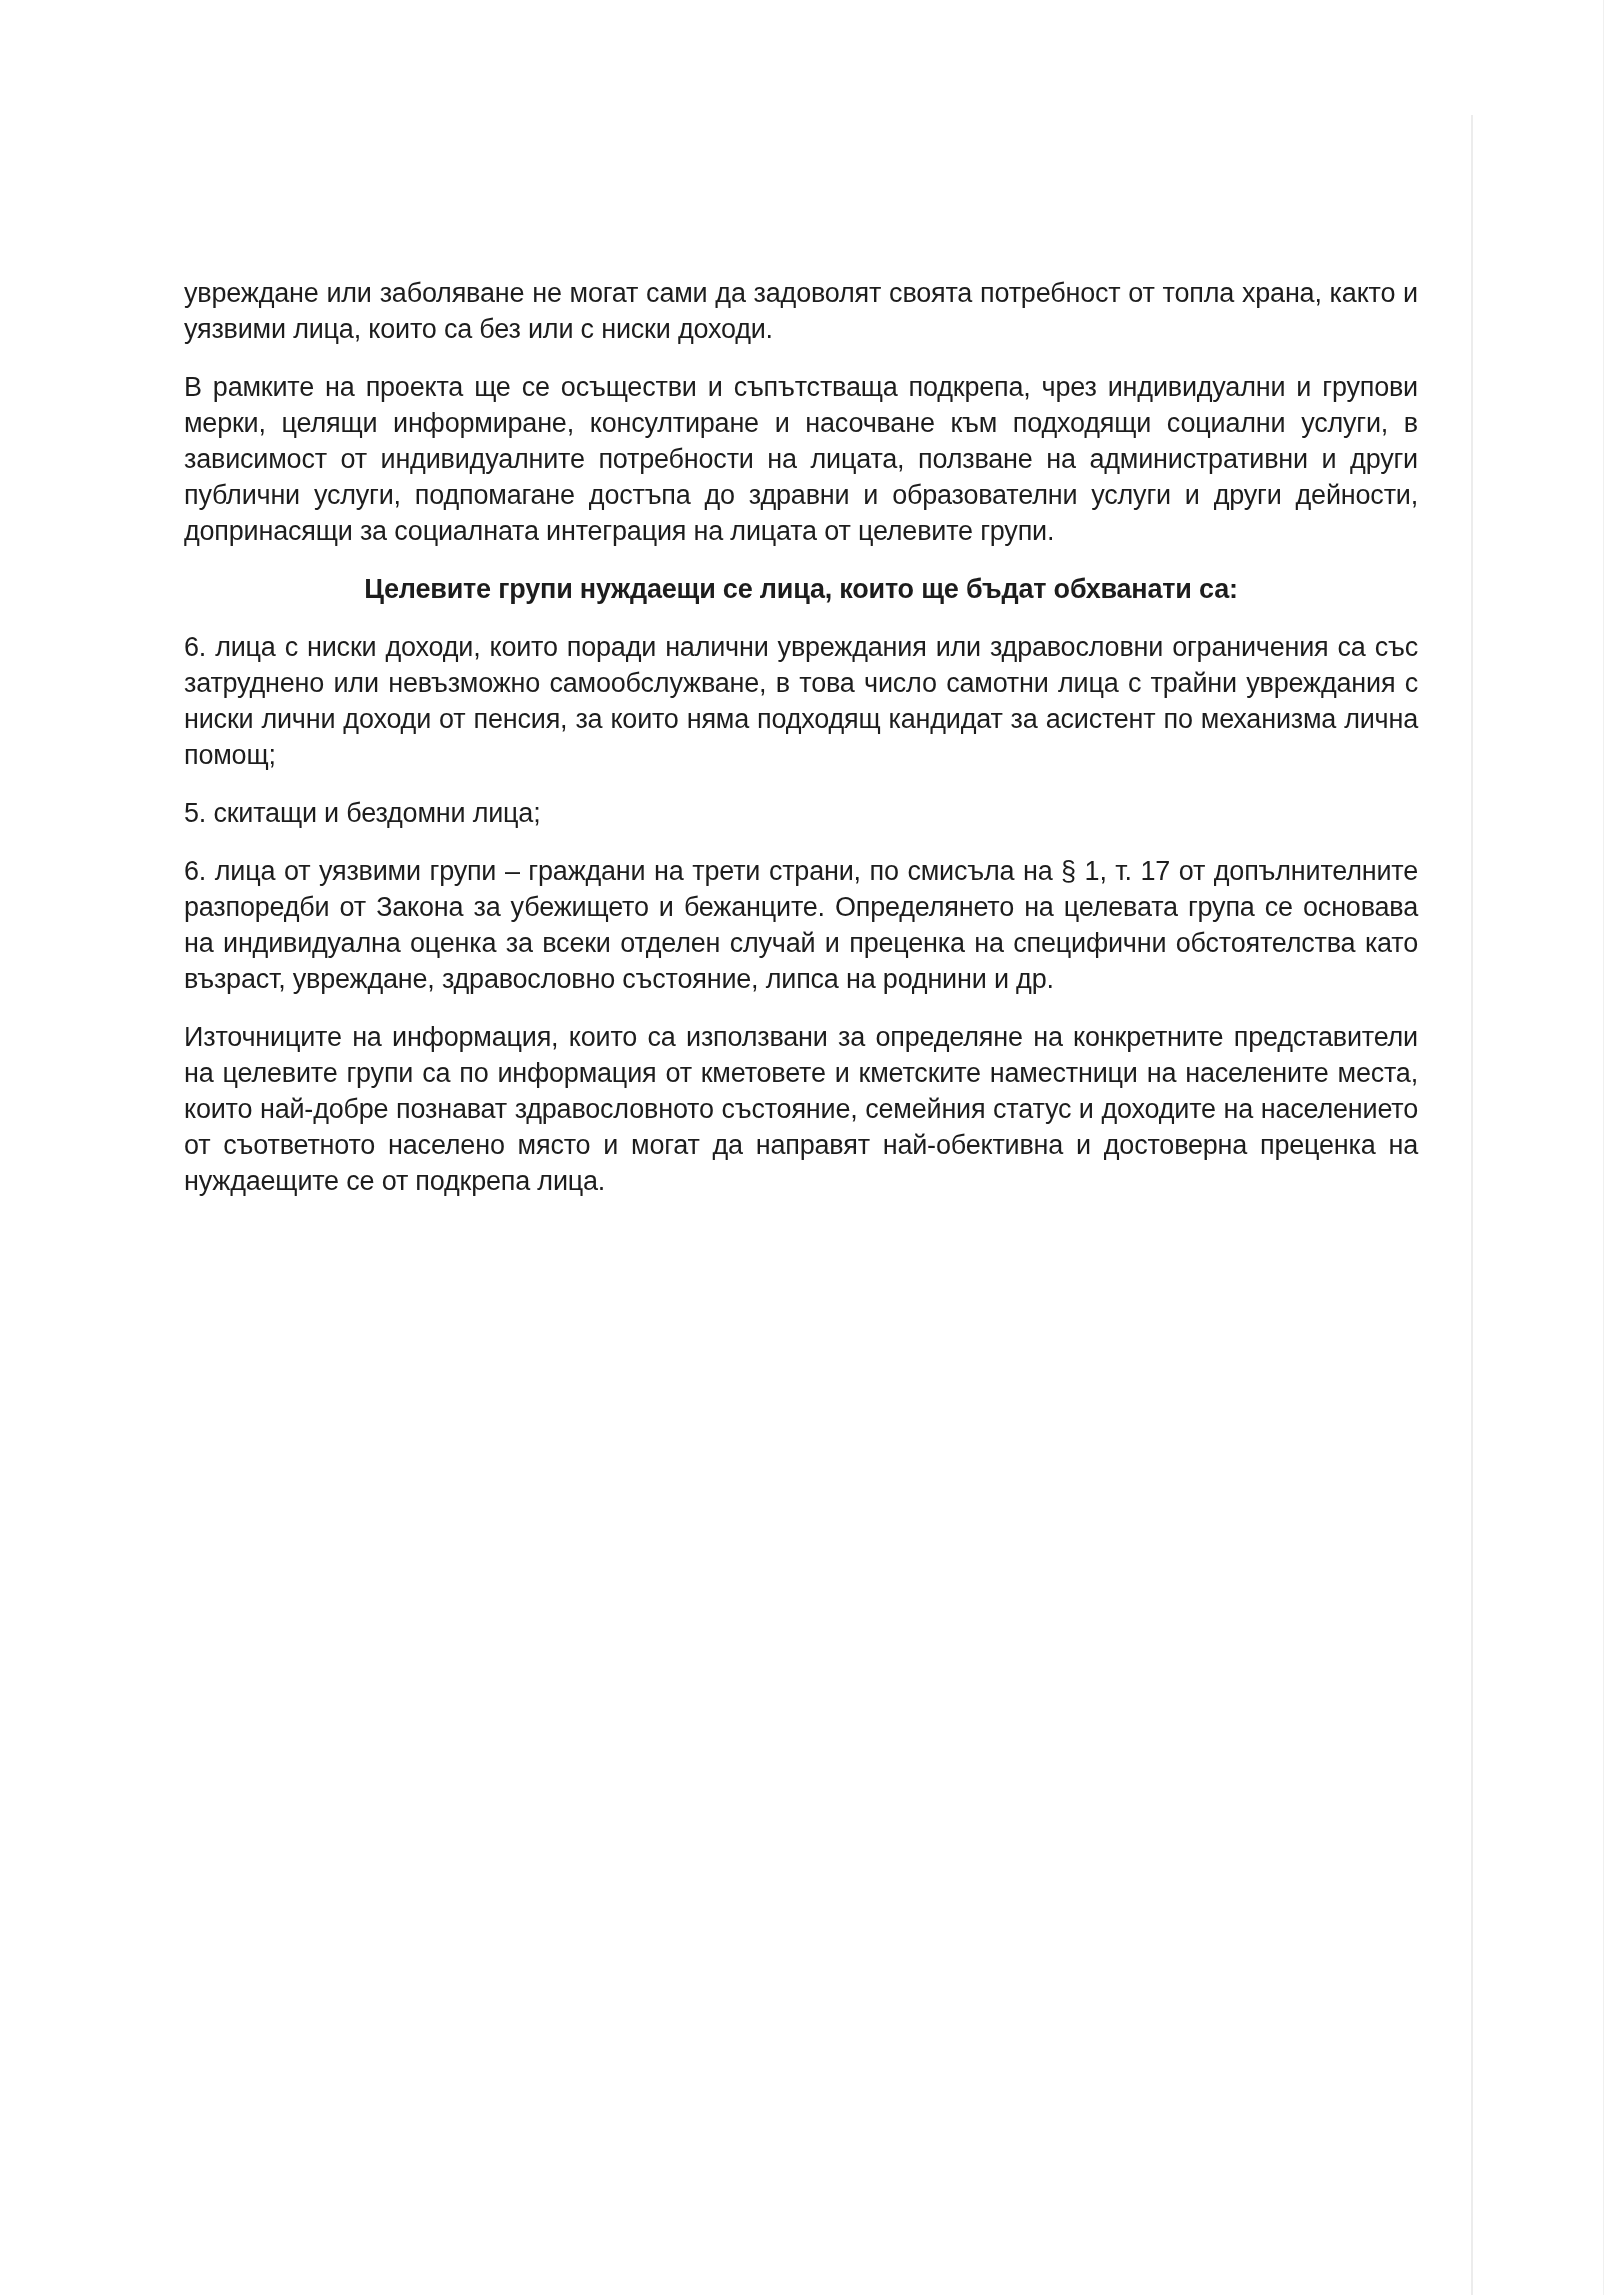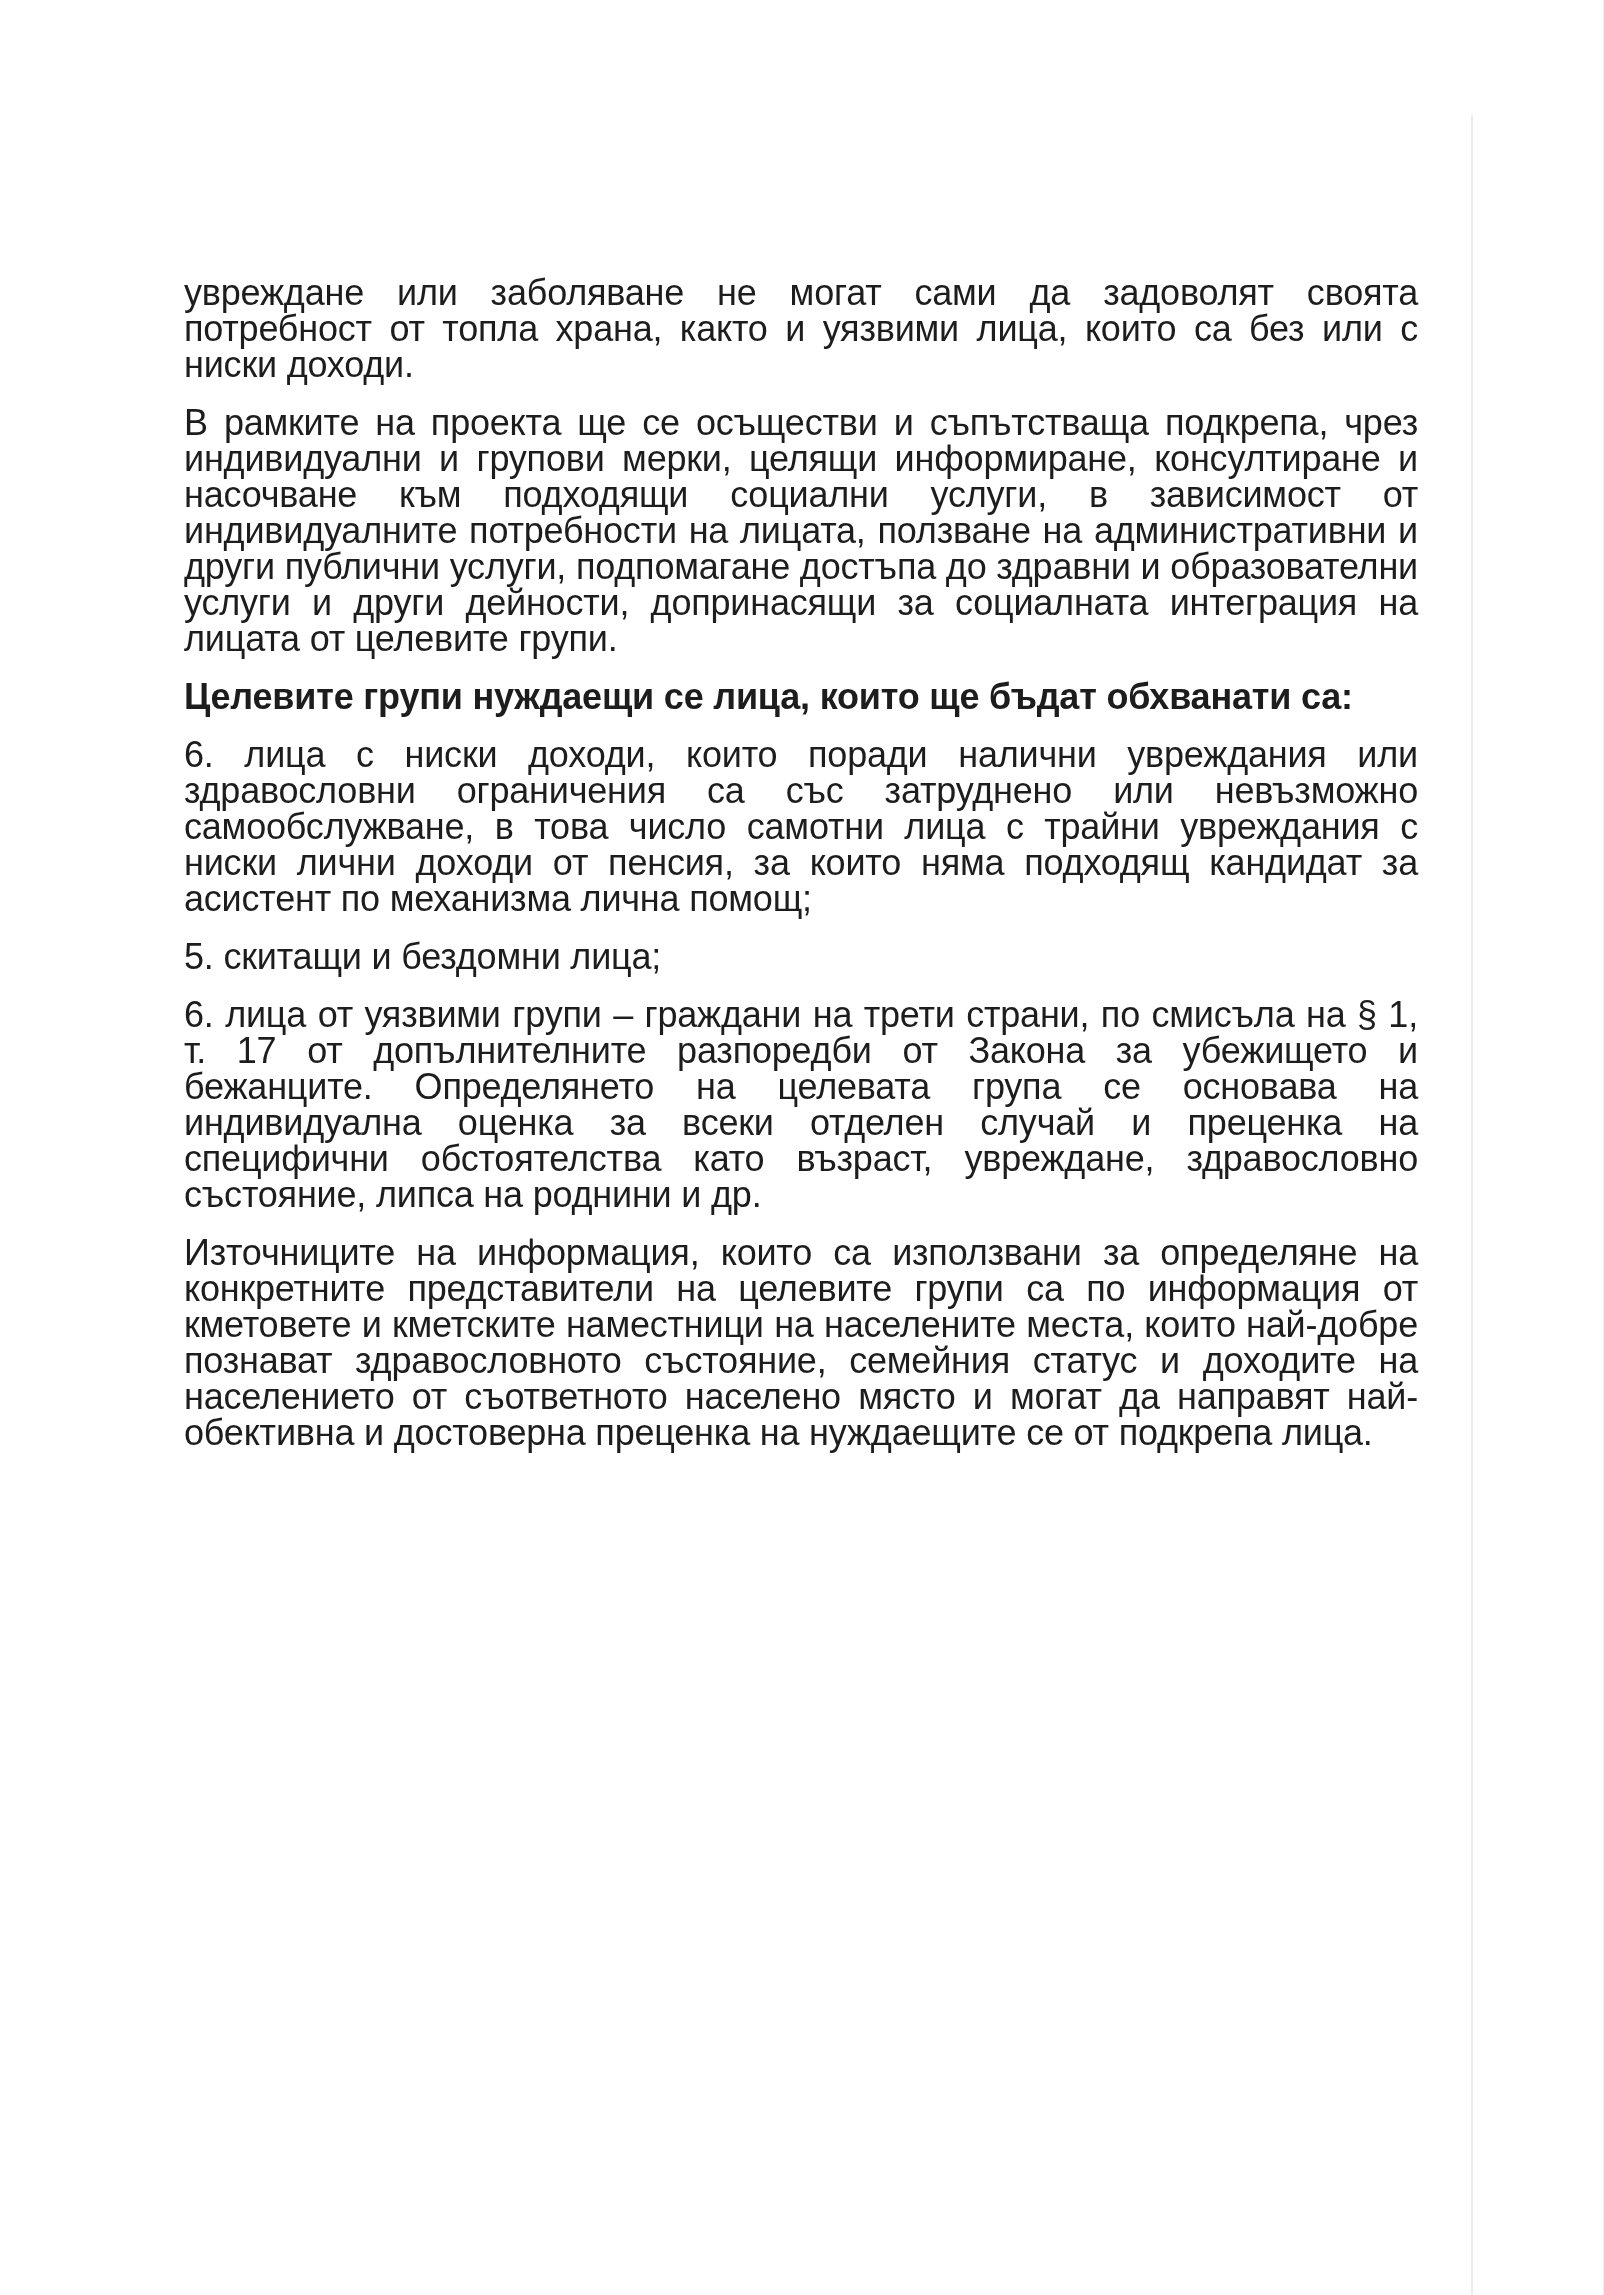--- a/index.html
+++ b/index.html
@@ -30,34 +30,34 @@
     width: 1.9px;
     height: 100%;
     background: #f0f0f0;
   }
   .content {
     position: absolute;
     left: 184px;
     top: 275px;
     width: 1234px;
     color: #1d1d1d;
-    font-size: 36px;
+    font-size: 27px;
     line-height: 36px;
     letter-spacing: -0.2px;
   }
   .content p {
     margin: 0 0 22px 0;
   }
   .content p.body {
     text-align: justify;
     text-justify: inter-word;
   }
   .content p.heading {
     font-weight: bold;
-    text-align: left;
+    text-align: center;
   }
 </style>
 </head>
 <body>
 
 <div class="page">
   <div class="scan-edge-line"></div>
   <div class="scan-edge-right"></div>
 
   <div class="content">

